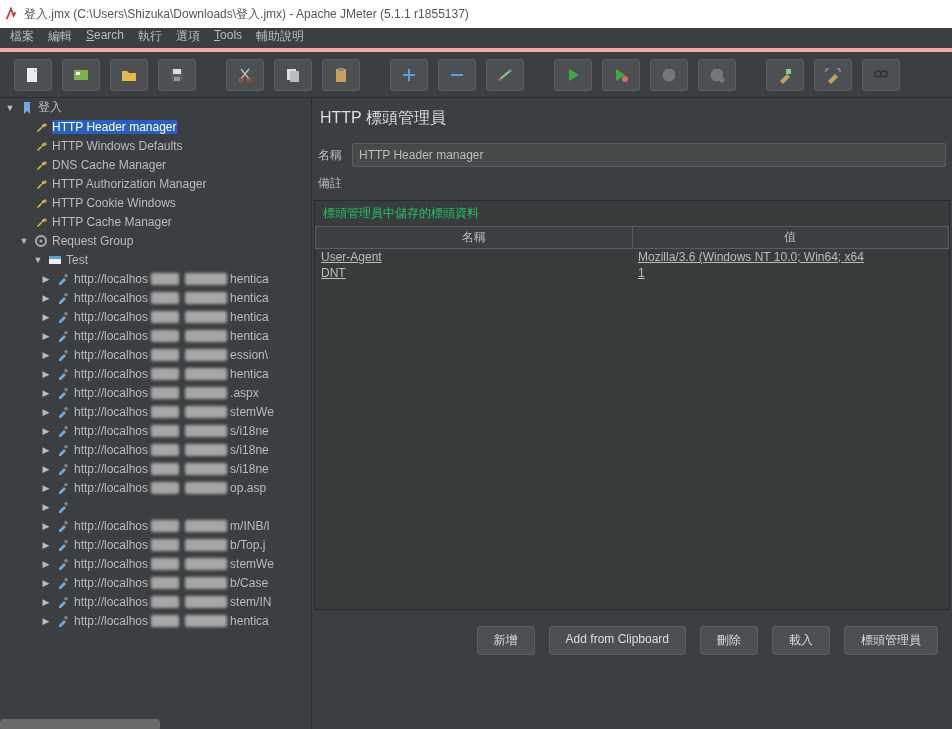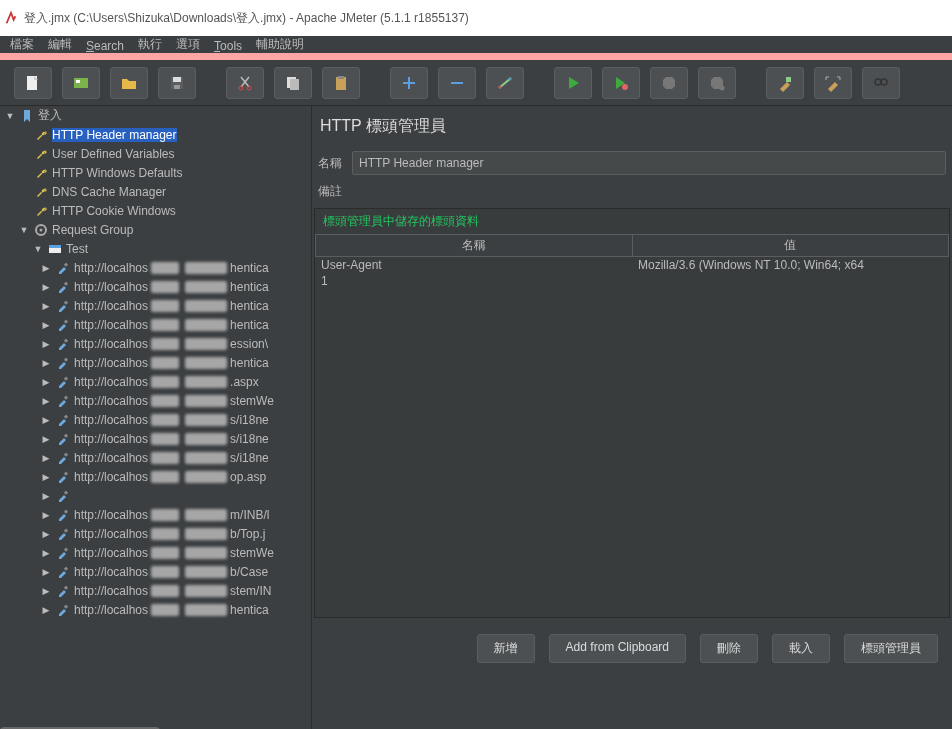--- a/index.html
+++ b/index.html
@@ -1,21 +1,21 @@
 <!DOCTYPE html>
 <html><head>
 <meta charset="utf-8">
 <style>
 * { box-sizing: border-box; margin: 0; padding: 0; font-family: Arial, sans-serif; font-size: 12px; }
 body { background: #3c3f41; color: #bbb; width: 952px; height: 729px; overflow: hidden; }
 
-.titlebar { background: #fff; color: #555; height: 36px; display: flex; align-items: center; padding: 0 4px; }
+.titlebar { background: #fff; color: #555; height: 28px; display: flex; align-items: center; padding: 0 4px; }
 .titlebar .tlogo { width:14px; height:14px; margin-right:6px; }
 
-.menubar { background: #3c3f41; height: 24px; display: flex; align-items: flex-end; padding: 0 10px; gap: 14px; border-bottom: 7px solid #fca5a5; }
+.menubar { background: #3c3f41; height: 24px; display: flex; align-items: flex-start; padding: 0 10px; gap: 14px; border-bottom: 4px solid #fca5a5; }
 .menubar .menu { color: #bbb; cursor: default; }
 .menubar .menu u { text-decoration: underline; }
 
 .toolbar { background: #3c3f41; height: 46px; display: flex; align-items: center; padding: 0 14px; gap: 10px; border-bottom: 1px solid #2b2b2b; }
 .tbtn { width: 38px; height: 32px; background: #4c5052; border: 1px solid #5a5e60; border-radius: 3px; display: flex; align-items: center; justify-content: center; cursor: pointer; }
 .tbtn svg { width: 18px; height: 18px; }
 .tgap { width: 10px; }
 
 .splitpane { display: flex; height: calc(729px - 26px - 24px - 46px); }
 .tree { width: 312px; background: #3c3f41; overflow-y: auto; overflow-x: auto; position: relative; border-right: 1px solid #2b2b2b; }
@@ -36,21 +36,21 @@
 .rp-row { display: flex; align-items: center; padding: 0 6px 8px 6px; }
 .rp-label { width: 34px; color: #bbb; }
 .rp-input { flex: 1; height: 24px; background: #45494a; border: 1px solid #5a5e60; color: #bbb; padding: 0 6px; border-radius: 2px; }
 .rp-section { background: #393c3d; border: 1px solid #2b2b2b; margin: 0 2px; }
 .rp-sec-title { padding: 4px 8px; color: #22c55e; }
 .tablehdr { display: flex; background: #3c3f41; border: 1px solid #5a5e60; }
 .th { flex: 1; text-align: center; padding: 2px 0; color: #bbb; border-right: 1px solid #5a5e60; }
 .th:last-child { border-right: none; }
 .tablebody { min-height: 360px; }
 .trow { display: flex; }
-.tcell { flex: 1; padding: 1px 6px; color: #bbb; }
+.tcell { flex: 1; padding: 1px 6px; color: #bbb; text-decoration: underline; }
 .buttons { display: flex; gap: 14px; justify-content: flex-end; padding: 16px 14px; }
 .btn { background: #4c5052; border: 1px solid #5a5e60; border-radius: 3px; color: #ddd; padding: 5px 16px; cursor: pointer; white-space: nowrap; }
 </style>
 </head>
 <body>
 
 <div class="titlebar">
   <svg class="tlogo" viewBox="0 0 16 16">
       <path d="M3 14 L8 2 L11 10 L13 6" stroke="#c33" stroke-width="2" fill="none"></path>
     </svg>
@@ -196,48 +196,57 @@
           </span>
           <span class="label">HTTP Header manager</span>
         </div>
         <div class="node d1">
           <span class="toggle"></span>
           <span class="icon">
             <svg width="14" height="14">
               <path d="M11 3a3 3 0 0 1-4 4L3 11l1 1 4-4a3 3 0 0 1 4-4l-2 2 1 1 2-2z" fill="#e0c04a"></path>
             </svg>
           </span>
-          <span class="label">User Defined Variables</span>
+          <span class="label">HTTP Windows Defaults</span>
         </div>
         <div class="node d1">
           <span class="toggle"></span>
           <span class="icon">
             <svg width="14" height="14">
               <path d="M11 3a3 3 0 0 1-4 4L3 11l1 1 4-4a3 3 0 0 1 4-4l-2 2 1 1 2-2z" fill="#e0c04a"></path>
             </svg>
           </span>
-          <span class="label">HTTP Windows Defaults</span>
+          <span class="label">DNS Cache Manager</span>
         </div>
         <div class="node d1">
           <span class="toggle"></span>
           <span class="icon">
             <svg width="14" height="14">
               <path d="M11 3a3 3 0 0 1-4 4L3 11l1 1 4-4a3 3 0 0 1 4-4l-2 2 1 1 2-2z" fill="#e0c04a"></path>
             </svg>
           </span>
-          <span class="label">DNS Cache Manager</span>
+          <span class="label">HTTP Authorization Manager</span>
         </div>
         <div class="node d1">
           <span class="toggle"></span>
           <span class="icon">
             <svg width="14" height="14">
               <path d="M11 3a3 3 0 0 1-4 4L3 11l1 1 4-4a3 3 0 0 1 4-4l-2 2 1 1 2-2z" fill="#e0c04a"></path>
             </svg>
           </span>
           <span class="label">HTTP Cookie Windows</span>
+        </div>
+        <div class="node d1">
+          <span class="toggle"></span>
+          <span class="icon">
+            <svg width="14" height="14">
+              <path d="M11 3a3 3 0 0 1-4 4L3 11l1 1 4-4a3 3 0 0 1 4-4l-2 2 1 1 2-2z" fill="#e0c04a"></path>
+            </svg>
+          </span>
+          <span class="label">HTTP Cache Manager</span>
         </div>
       </div>
     <div class="node d1">
       <span class="toggle">▼</span>
       <span class="icon">
           <svg width="14" height="14">
             <circle cx="7" cy="7" r="5" fill="none" stroke="#aaa" stroke-width="2"></circle>
             <circle cx="7" cy="7" r="1.5" fill="#aaa"></circle>
           </svg>
         </span>
@@ -461,20 +470,21 @@
       <div class="tablehdr">
         <div class="th">名稱</div>
         <div class="th">值</div>
       </div>
       <div class="tablebody" id="tbl-body">
           <div class="trow">
             <div class="tcell">User-Agent</div>
             <div class="tcell">Mozilla/3.6 (Windows NT 10.0; Win64; x64</div>
           </div>
           <div class="trow">
+            <div class="tcell">DNT</div>
             <div class="tcell">1</div>
           </div>
         </div>
     </div>
     <div class="buttons">
       <div class="btn">新增</div>
       <div class="btn">Add from Clipboard</div>
       <div class="btn">刪除</div>
       <div class="btn">載入</div>
       <div class="btn">標頭管理員</div>

